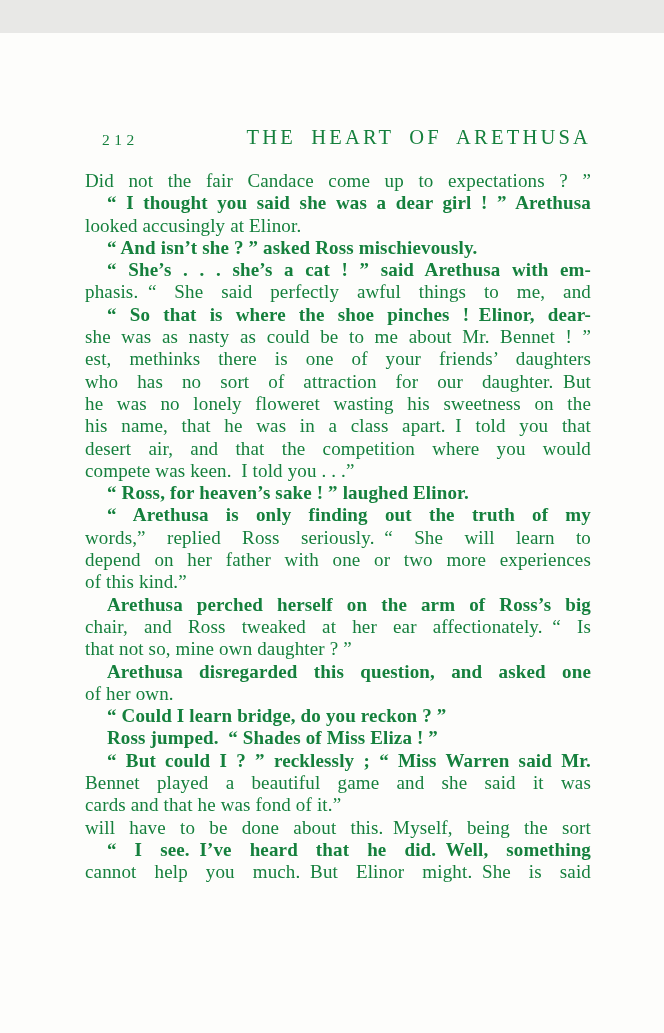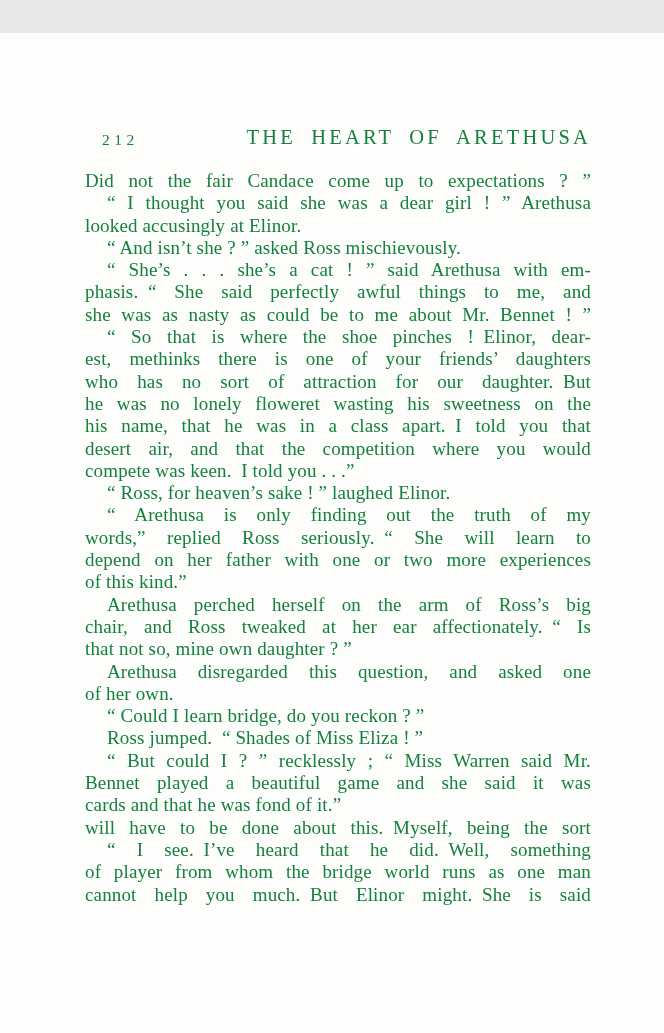--- a/index.html
+++ b/index.html
@@ -56,39 +56,40 @@
     text-align: justify;
     text-align-last: justify;
     overflow: hidden;
     letter-spacing: 0.15px;
   }
   .line.last {
     text-align-last: left;
   }
   .line.indent {
     text-indent: 22px;
+    font-weight: bold;
   }
 </style>
 </head>
 <body>
 
 <div class="page">
   <header class="running-head">
     <span class="folio">212</span>
     <span class="title">THE HEART OF ARETHUSA</span>
   </header>
   <main class="body-text" id="page-body">
       <div class="line">Did not the fair Candace come up to expectations ? ”</div>
       <div class="line indent">“ I thought you said she was a dear girl ! ” Arethusa</div>
       <div class="line last">looked accusingly at Elinor.</div>
       <div class="line indent last">“ And isn’t she ? ” asked Ross mischievously.</div>
       <div class="line indent">“ She’s . . . she’s a cat ! ” said Arethusa with em-</div>
       <div class="line">phasis. “ She said perfectly awful things to me, and</div>
+      <div class="line indent">“ So that is where the shoe pinches ! Elinor, dear-</div>
       <div class="line">she was as nasty as could be to me about Mr. Bennet ! ”</div>
-      <div class="line indent">“ So that is where the shoe pinches ! Elinor, dear-</div>
       <div class="line">est, methinks there is one of your friends’ daughters</div>
       <div class="line">who has no sort of attraction for our daughter. But</div>
       <div class="line">he was no lonely floweret wasting his sweetness on the</div>
       <div class="line">his name, that he was in a class apart. I told you that</div>
       <div class="line">desert air, and that the competition where you would</div>
       <div class="line last">compete was keen. I told you . . .”</div>
       <div class="line indent last">“ Ross, for heaven’s sake ! ” laughed Elinor.</div>
       <div class="line indent">“ Arethusa is only finding out the truth of my</div>
       <div class="line">words,” replied Ross seriously. “ She will learn to</div>
       <div class="line">depend on her father with one or two more experiences</div>
@@ -98,16 +99,15 @@
       <div class="line last">that not so, mine own daughter ? ”</div>
       <div class="line indent">Arethusa disregarded this question, and asked one</div>
       <div class="line last">of her own.</div>
       <div class="line indent last">“ Could I learn bridge, do you reckon ? ”</div>
       <div class="line indent last">Ross jumped. “ Shades of Miss Eliza ! ”</div>
       <div class="line indent">“ But could I ? ” recklessly ; “ Miss Warren said Mr.</div>
       <div class="line">Bennet played a beautiful game and she said it was</div>
       <div class="line last">cards and that he was fond of it.”</div>
       <div class="line">will have to be done about this. Myself, being the sort</div>
       <div class="line indent">“ I see. I’ve heard that he did. Well, something</div>
-      <div class="line">of player from whom the bridge world runs as one man</div>
       <div class="line">cannot help you much. But Elinor might. She is said</div>
     </main>
 </div>
 
 </body></html>

